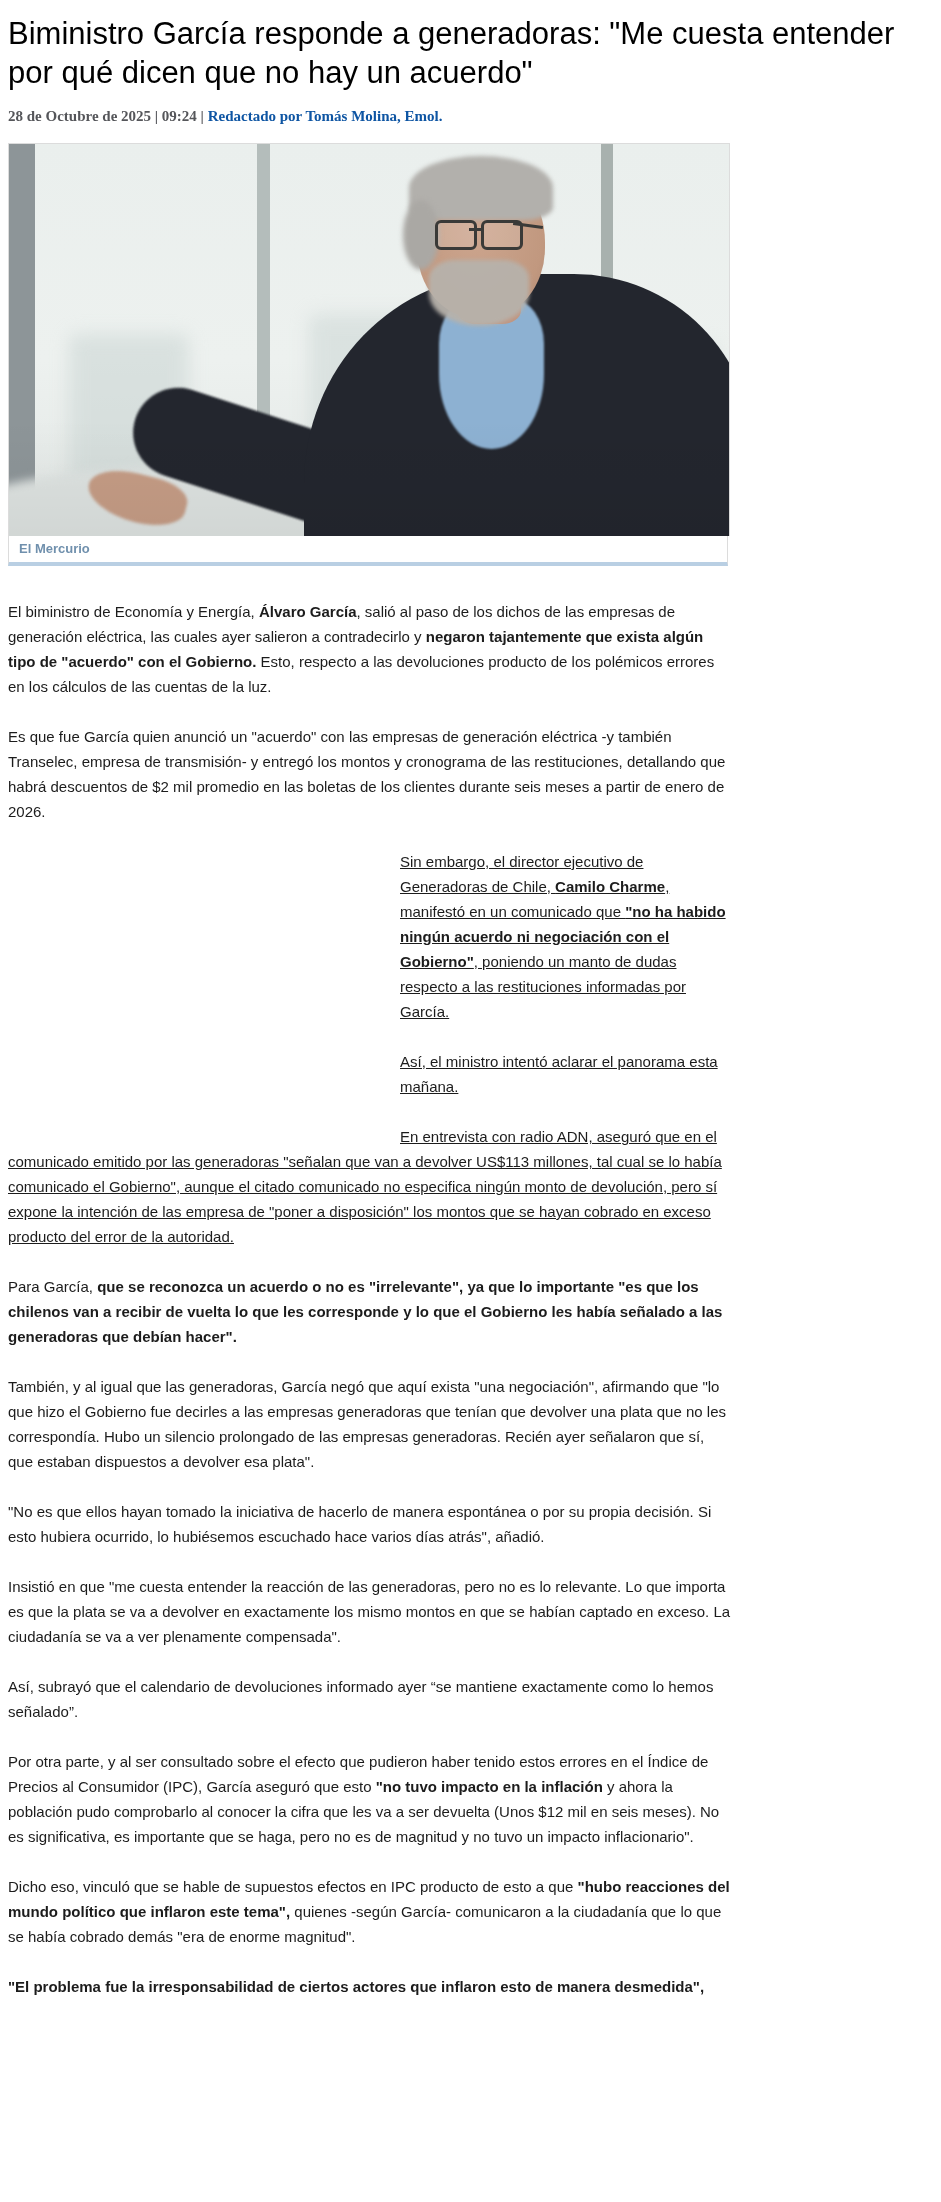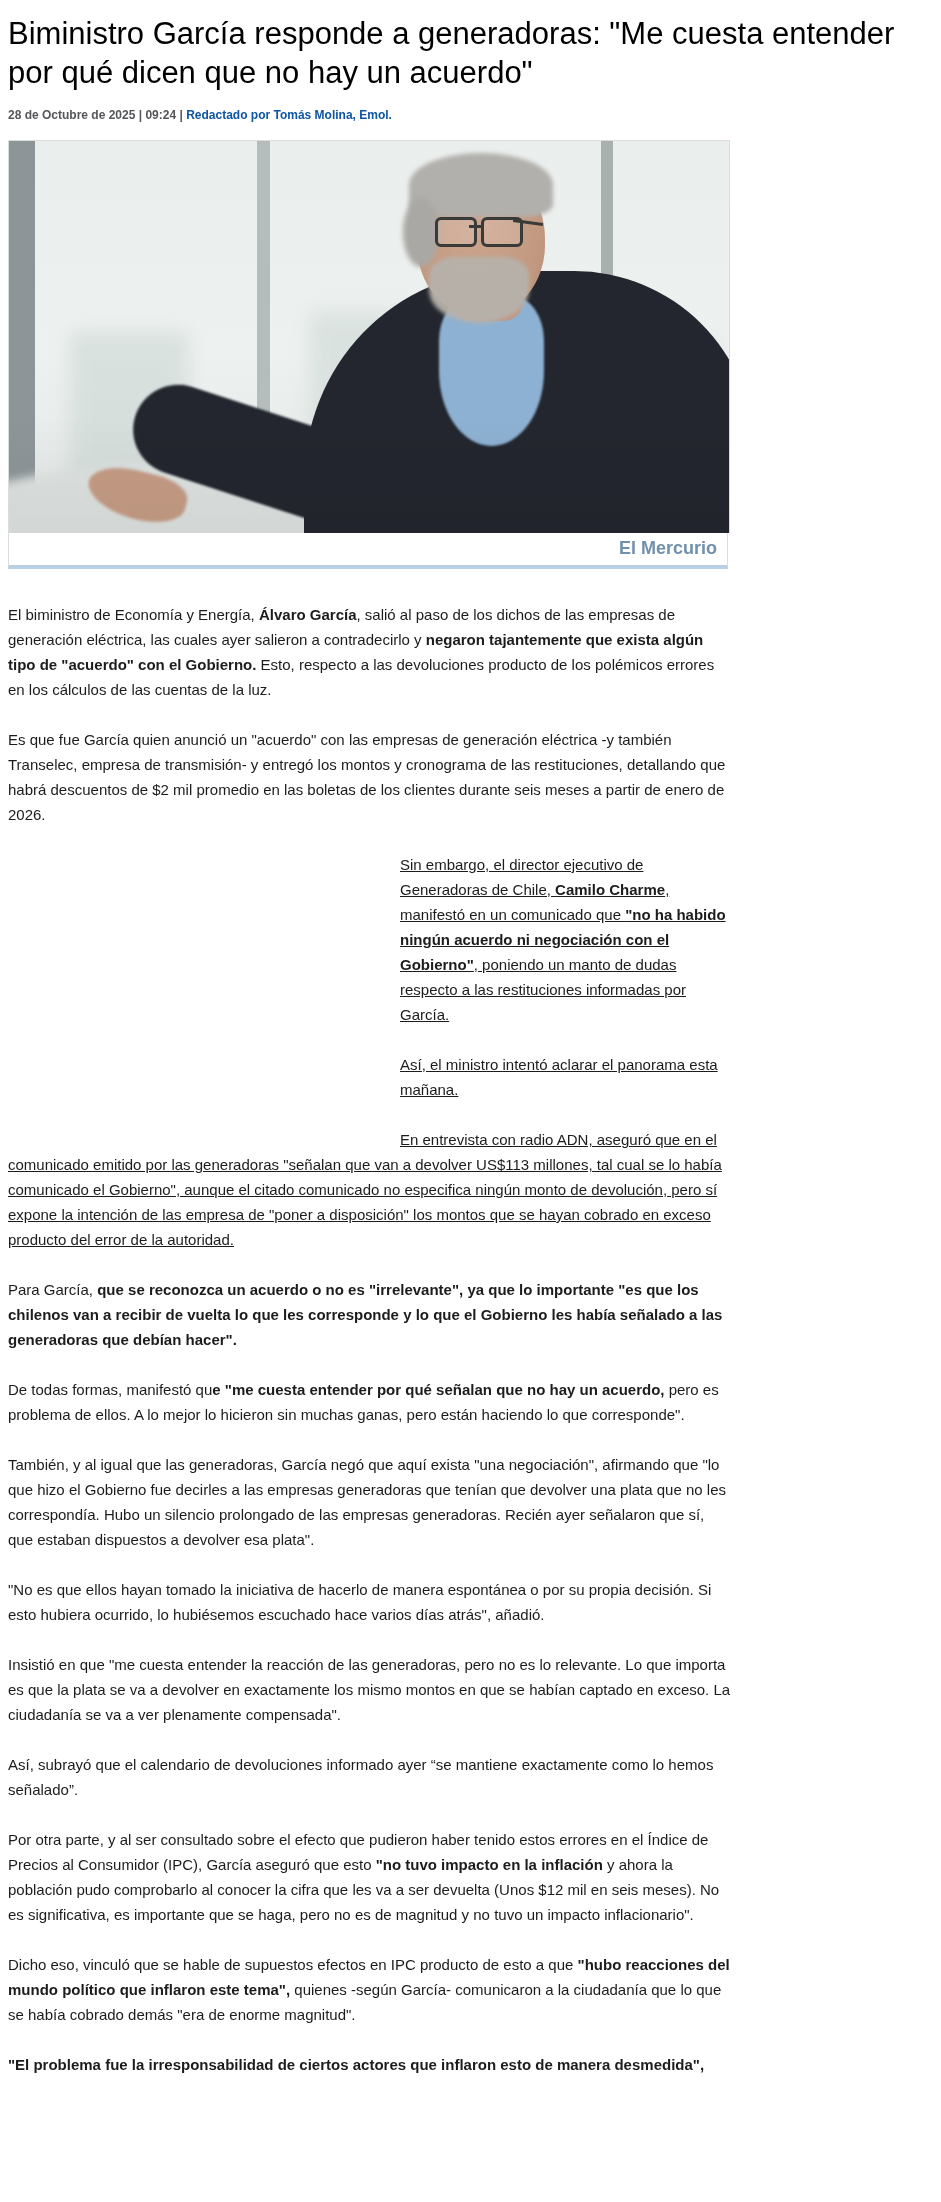--- a/index.html
+++ b/index.html
@@ -6,21 +6,21 @@
   body{font-family:"Liberation Sans", Arial, sans-serif;color:#1c1c1c;}
   .page{width:941px;background:#fff;padding:10px 0 10px 8px;box-sizing:border-box;}
 
   h1.title{
     font-size:31px;line-height:39px;font-weight:400;color:#000000;
     margin:4px 0 16px 0;width:930px;
   }
   .subtitle{
     font-size:17px;line-height:26px;color:#666;width:915px;margin:0 0 14px 0;
   }
-  .byline{font-size:12px;font-weight:bold;color:#55565a;margin:4px 0 18px 0;}
+  .byline{font-size:15px;font-weight:bold;color:#55565a;margin:4px 0 18px 0;font-family:Liberation Serif, serif;}
   .byline .author-link{color:#0e55a3;text-decoration:none;cursor:pointer;}
 
   
   figure.photo-figure{margin:16px 0 0 0;width:722px;}
   .photo{
     position:relative;width:720px;height:392px;overflow:hidden;
     border:1px solid #dcdcdc;border-bottom:none;
     background:linear-gradient(180deg,#eaefed 0%,#edf1ef 55%,#e2e7e5 100%);
   }
   .photo *{position:absolute;}
@@ -71,22 +71,22 @@
   .glass-l{left:426px;top:76px;}
   .glass-r{left:472px;top:76px;}
   .glass-bridge{left:460px;top:84px;width:14px;height:3px;background:#3a3a38;}
   .glass-temple{left:504px;top:80px;width:30px;height:3px;background:#3a3a38;transform:rotate(8deg);}
   .photo-shade{left:0;top:0;right:0;bottom:0;background:linear-gradient(180deg,rgba(0,0,0,0) 70%,rgba(0,0,0,.05) 100%);}
 
   figcaption.credit-bar{
     width:720px;box-sizing:border-box;background:#fff;
     border:1px solid #dcdcdc;border-top:none;
     border-bottom:4px solid #b9cfe3;
-    text-align:right;padding:5px 10px 6px 10px;
-    font-size:18px;font-weight:bold;color:#7090ad;
+    padding:5px 10px 6px 10px;
+    font-size:13px;font-weight:bold;color:#7090ad;
   }
 
   
   .article-body{margin-top:33px;width:724px;font-size:15px;line-height:25px;color:#1c1c1c;}
   .article-body p{margin:0 0 25px 0;}
   .article-body b{font-weight:bold;}
   .ad-gap{float:left;width:392px;height:296px;}
   .wrap-zone{overflow:visible;text-decoration:underline;}
   h2.section-heading{
     font-size:21px;line-height:26px;font-weight:bold;color:#33689c;
@@ -137,21 +137,20 @@
     <p><span>Es que fue García quien anunció un "acuerdo" con las empresas de generación eléctrica -y también Transelec, empresa de transmisión- y entregó los montos y cronograma de las restituciones, detallando que habrá descuentos de $2 mil promedio en las boletas de los clientes durante seis meses a partir de enero de 2026.</span></p>
 
     <div class="wrap-zone">
       <div class="ad-gap"></div>
       <p><span>Sin embargo, el director ejecutivo de Generadoras de Chile, </span><b>Camilo Charme</b><span>, manifestó en un comunicado que </span><b>"no ha habido ningún acuerdo ni negociación con el Gobierno"</b><span>, poniendo un manto de dudas respecto a las restituciones informadas por García.</span></p>
       <p><span>Así, el ministro intentó aclarar el panorama esta mañana.</span></p>
       <p><span>En entrevista con radio ADN, aseguró que en el comunicado emitido por las generadoras "señalan que van a devolver US$113 millones, tal cual se lo había comunicado el Gobierno", aunque el citado comunicado no especifica ningún monto de devolución, pero sí expone la intención de las empresa de "poner a disposición" los montos que se hayan cobrado en exceso producto del error de la autoridad.</span></p>
     </div>
 
     <p><span>Para García, </span><b>que se reconozca un acuerdo o no es "irrelevante", ya que lo importante "es que los chilenos van a recibir de vuelta lo que les corresponde y lo que el Gobierno les había señalado a las generadoras que debían hacer".</b></p>
-    <p><span>De todas formas, manifestó qu</span><b>e "me cuesta entender por qué señalan que no hay un acuerdo,</b><span> pero es problema de ellos. A lo mejor lo hicieron sin muchas ganas, pero están haciendo lo que corresponde".</span></p>
     <p><span>También, y al igual que las generadoras, García negó que aquí exista "una negociación", afirmando que "lo que hizo el Gobierno fue decirles a las empresas generadoras que tenían que devolver una plata que no les correspondía. Hubo un silencio prolongado de las empresas generadoras. Recién ayer señalaron que sí, que estaban dispuestos a devolver esa plata".</span></p>
     <p><span>"No es que ellos hayan tomado la iniciativa de hacerlo de manera espontánea o por su propia decisión. Si esto hubiera ocurrido, lo hubiésemos escuchado hace varios días atrás", añadió.</span></p>
     <p><span>Insistió en que "me cuesta entender la reacción de las generadoras, pero no es lo relevante. Lo que importa es que la plata se va a devolver en exactamente los mismo montos en que se habían captado en exceso. La ciudadanía se va a ver plenamente compensada".</span></p>
     <p><span>Así, subrayó que el calendario de devoluciones informado ayer “se mantiene exactamente como lo hemos señalado”.</span></p>
 
 
     <p><span>Por otra parte, y al ser consultado sobre el efecto que pudieron haber tenido estos errores en el Índice de Precios al Consumidor (IPC), García aseguró que esto </span><b>"no tuvo impacto en la inflación</b><span> y ahora la población pudo comprobarlo al conocer la cifra que les va a ser devuelta (Unos $12 mil en seis meses). No es significativa, es importante que se haga, pero no es de magnitud y no tuvo un impacto inflacionario".</span></p>
     <p><span>Dicho eso, vinculó que se hable de supuestos efectos en IPC producto de esto a que </span><b>"hubo reacciones del mundo político que inflaron este tema",</b><span> quienes -según García- comunicaron a la ciudadanía que lo que se había cobrado demás "era de enorme magnitud".</span></p>
     <p class="last"><b>"El problema fue la irresponsabilidad de ciertos actores que inflaron esto de manera desmedida",</b></p>
 

